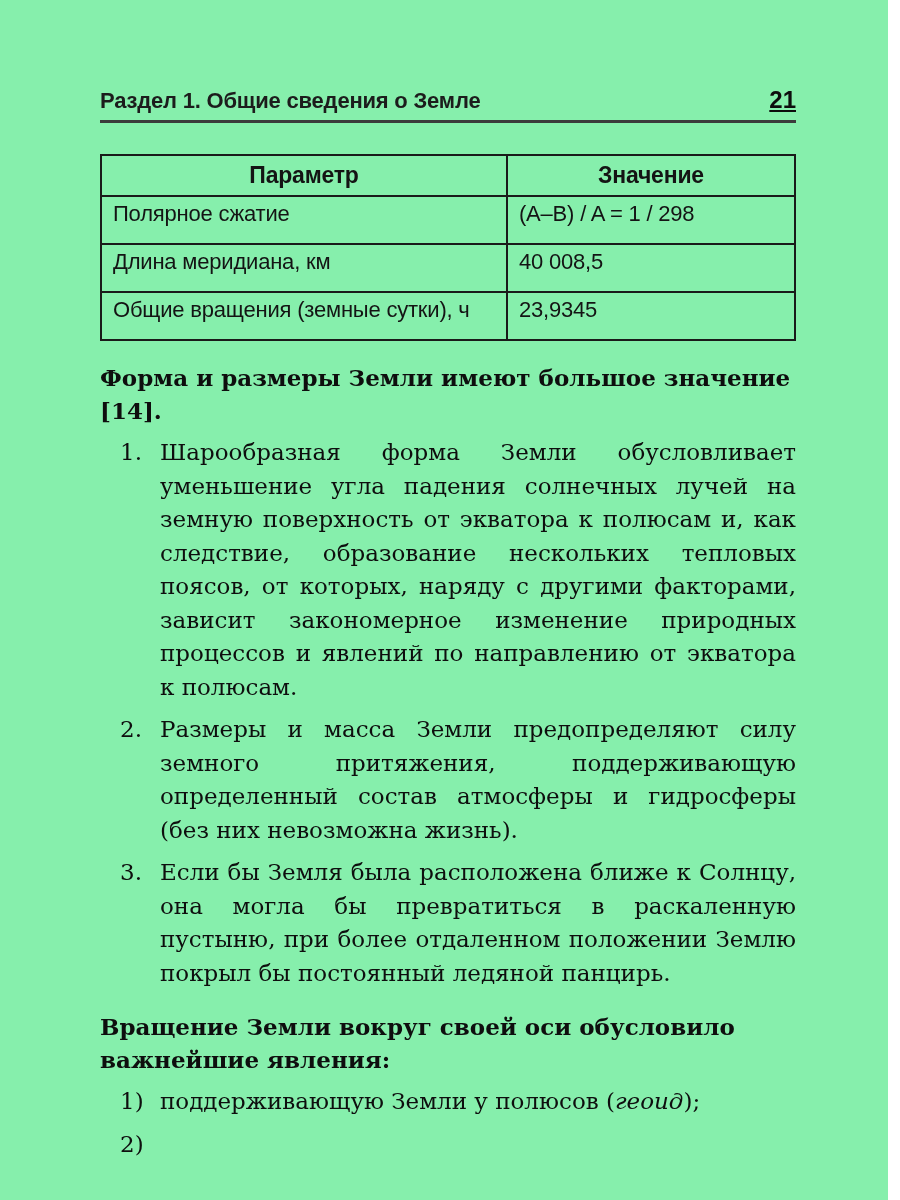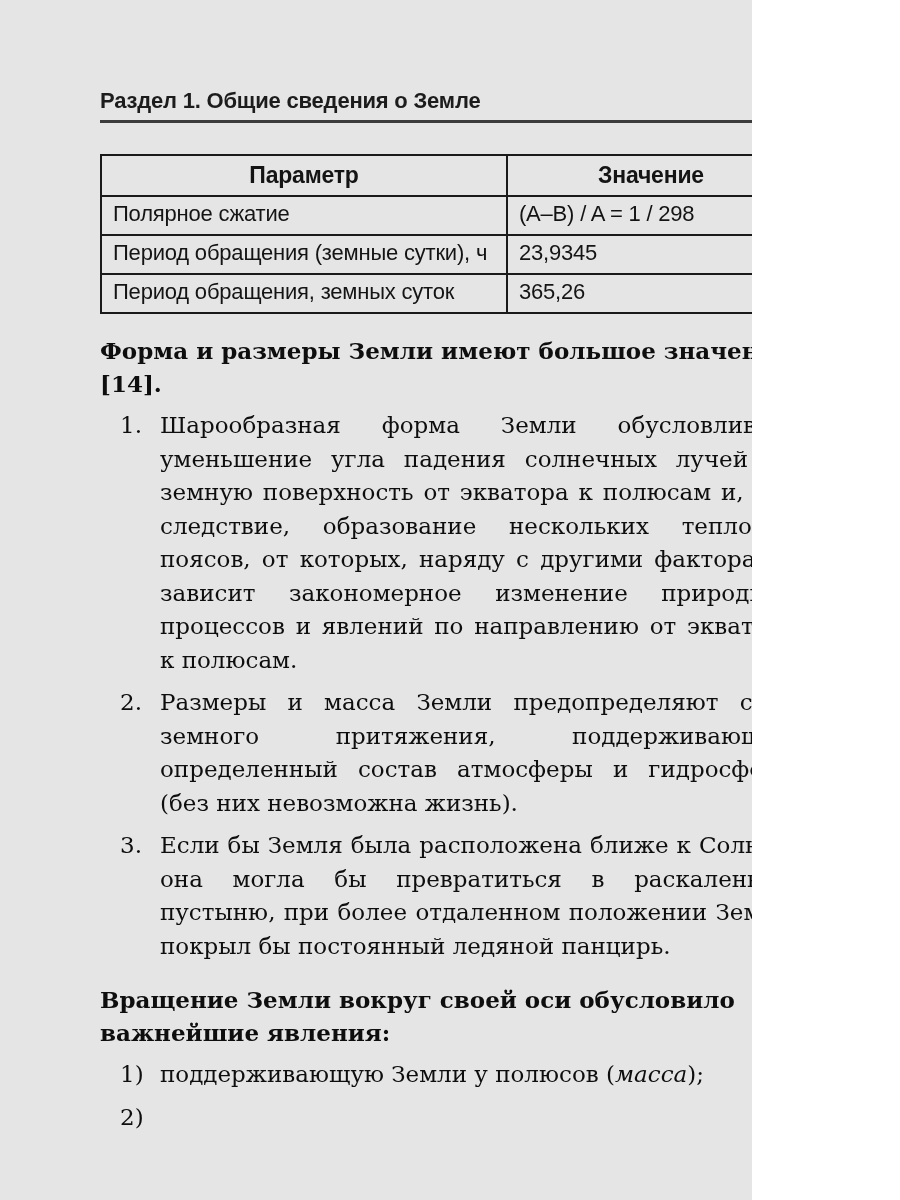--- a/index.html
+++ b/index.html
@@ -2,23 +2,23 @@
 <html lang="ru"><head>
 <meta charset="utf-8">
 <style>
   html, body {
     margin: 0;
     padding: 0;
     background: #ffffff;
   }
   .page {
     position: relative;
-    width: 752px;
+    width: 888px;
     height: 1200px;
-    background: #e5e5e5;
+    background: #86efac;
     color: #111111;
     font-family: "DejaVu Serif", serif;
     overflow: hidden;
   }
   .content {
     position: absolute;
     left: 100px;
     top: 86px;
     width: 696px;
   }
@@ -65,21 +65,21 @@
     font-weight: 700;
     text-align: center;
     vertical-align: middle;
     letter-spacing: -0.2px;
   }
   table.params td {
     height: 34px;
     font-size: 22px;
     text-align: left;
     vertical-align: middle;
-    padding: 0 4px 3px 11px;
+    padding: 0 4px 12px 11px;
     letter-spacing: -0.2px;
     white-space: nowrap;
     overflow: hidden;
   }
 
   
   .lead-heading {
     margin: 20px 0 9px 0;
     font-size: 23px;
     font-weight: 700;
@@ -125,26 +125,26 @@
           <th>Параметр</th>
           <th>Значение</th>
         </tr>
       </thead>
       <tbody>
         <tr>
           <td>Полярное сжатие</td>
           <td>(A–B) / A = 1 / 298</td>
         </tr>
         <tr>
-          <td>Период обращения (земные сутки), ч</td>
-          <td>23,9345</td>
+          <td>Длина меридиана, км</td>
+          <td>40 008,5</td>
         </tr>
         <tr>
-          <td>Период обращения, земных суток</td>
-          <td>365,26</td>
+          <td>Общие вращения (земные сутки), ч</td>
+          <td>23,9345</td>
         </tr>
       </tbody>
     </table>
 
     <div class="lead-heading">Форма и размеры Земли имеют большое значение [14].</div>
 
     <div class="num-list">
       <div class="list-item">
         <span class="marker">1.</span>
         <span>Шарообразная форма Земли обусловливает уменьшение угла падения солнечных лучей на земную поверхность от экватора к полюсам и, как следствие, образование нескольких тепловых поясов, от которых, наряду с другими факторами, зависит закономерное изменение природных процессов и явлений по направлению от экватора к полюсам.</span>
@@ -157,21 +157,21 @@
         <span class="marker">3.</span>
         <span>Если бы Земля была расположена ближе к Солнцу, она могла бы превратиться в раскаленную пустыню, при более отдаленном положении Землю покрыл бы постоянный ледяной панцирь.</span>
       </div>
     </div>
 
     <div class="lead-heading">Вращение Земли вокруг своей оси обусловило важнейшие явления:</div>
 
     <div class="num-list">
       <div class="list-item">
         <span class="marker">1)</span>
-        <span><span>поддерживающую Земли у полюсов (</span><span class="term">масса</span><span>);</span></span>
+        <span><span>поддерживающую Земли у полюсов (</span><span class="term">геоид</span><span>);</span></span>
       </div>
       <div class="list-item">
         <span class="marker">2)</span>
 
       </div>
 
     </div>
 
   </div>
 </div>

